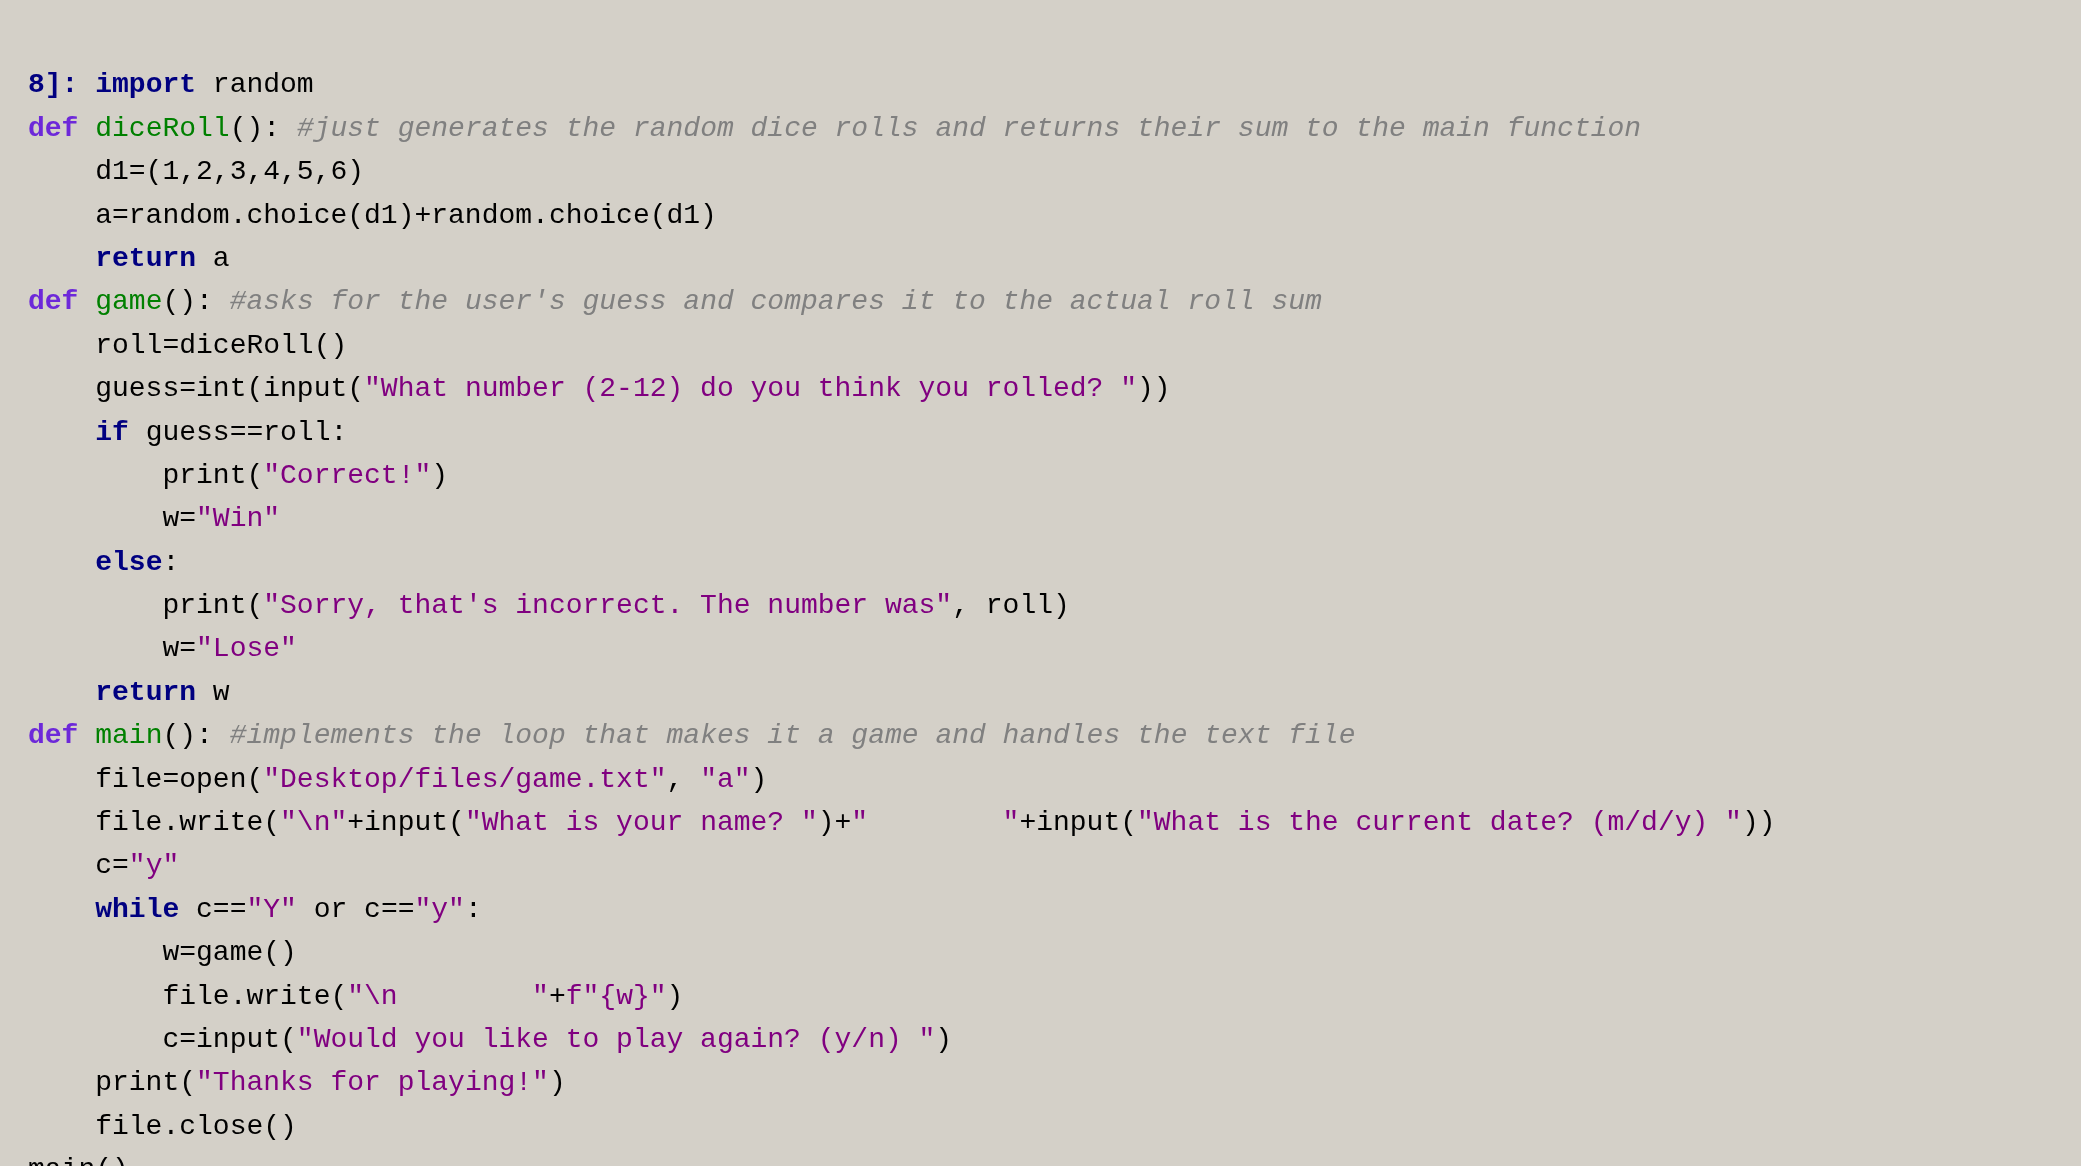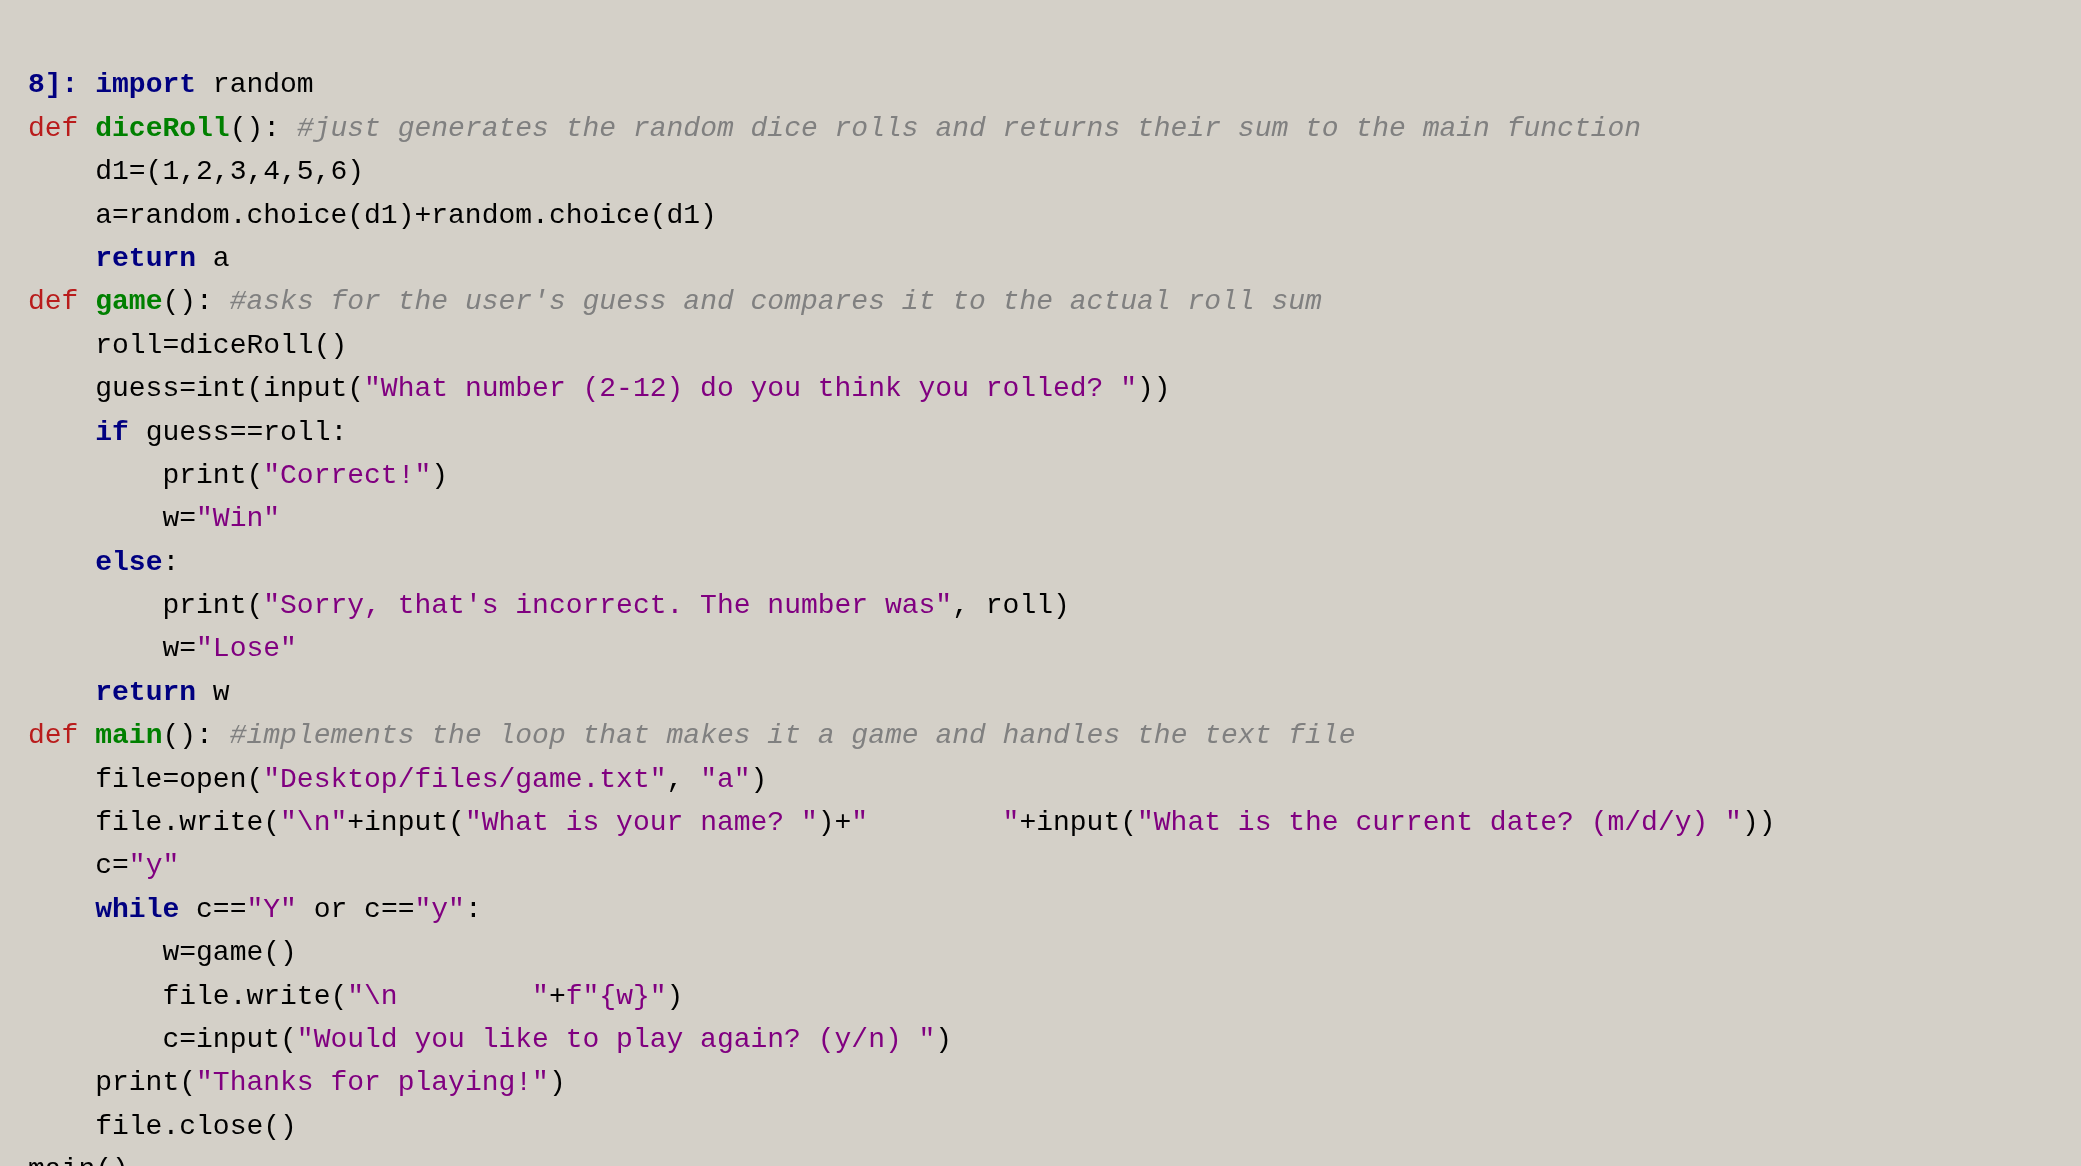--- a/index.html
+++ b/index.html
@@ -23,27 +23,27 @@
       padding: 20px 28px;
     }
 
     .code-block {
       font-size: 28px;
       line-height: 1.55;
       white-space: pre;
     }
 
     
-    .kw-def    { color: #b91c1c; font-weight: normal; } 
+    .kw-def    { color: #6d28d9; font-weight: bold; } 
     .kw-import { color: #000080; font-weight: bold; } 
     .kw-return { color: #000080; font-weight: bold; margin-top: 12px; } 
     .kw-if     { color: #000080; font-weight: bold; } 
     .kw-else   { color: #000080; font-weight: bold; } 
     .kw-while  { color: #000080; font-weight: bold; } 
-    .fn-name   { color: #008000; font-weight: bold; } 
+    .fn-name   { color: #008000; font-weight: normal; } 
     .comment   { color: #808080; font-style: italic; text-align: center; } 
     .string    { color: #800080; } 
     .plain     { color: #000000; } 
     .cell-num  { color: #000080; font-weight: bold; } 
     .fstring   { color: #800080; } 
   </style>
 </head>
 <body>
 
 <div class="code-container">

